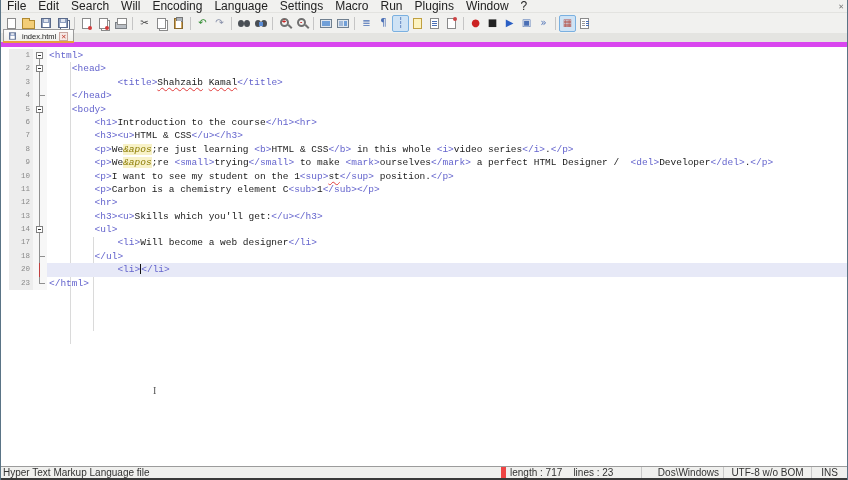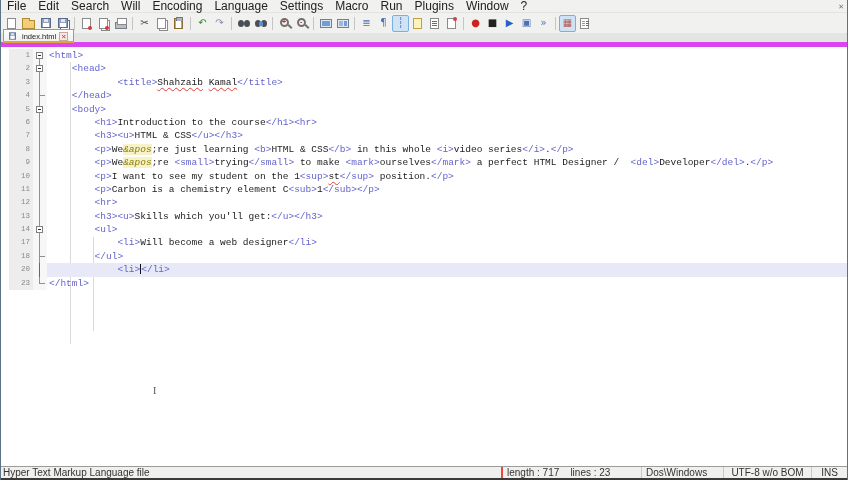--- a/index.html
+++ b/index.html
@@ -83,23 +83,23 @@
   .sg-t{color:var(--tag,#6464cd)}
   .sg-e{color:var(--entity_fg,#8a7a00);background:var(--entity_bg,#f8f2c8);font-style:italic}
   .sg-q{text-decoration:underline wavy var(--squiggle,#e03c3c);text-decoration-thickness:1px;text-underline-offset:2px}
   .caret{display:inline-block;width:1px;height:10px;background:#111;vertical-align:-2px}
   .ibeam{position:absolute;left:152px;top:338px;font:10px "Liberation Serif",serif;color:#555}
   
   .statusbar{height:14px;flex:none;background:#f0f0ee;border-top:1px solid #9c9c9c;display:flex;align-items:center;
     font-size:10px;color:#333;white-space:pre;border-bottom:2px solid #3a3a3a}
   .st{line-height:11px;padding:0 4px;overflow:hidden}
   .st-doctype{flex:1;margin-left:-2px}
-  .st-len{width:140px;border-left:2px solid #ef4444}
+  .st-len{width:140px;border-left:5px solid #ef4444}
   .st-pos{width:168px;border-left:1px solid #c8c8c8}
-  .st-eol{width:82px;border-left:1px solid #c8c8c8;text-align:left}
+  .st-eol{width:82px;border-left:1px solid #c8c8c8;text-align:right}
   .st-enc{width:88px;border-left:1px solid #c8c8c8;text-align:center}
   .st-ins{width:36px;border-left:1px solid #c8c8c8;text-align:center}
 </style>
 </head>
 <body>
 
 <div class="window">
 
 
   <div class="menubar">

